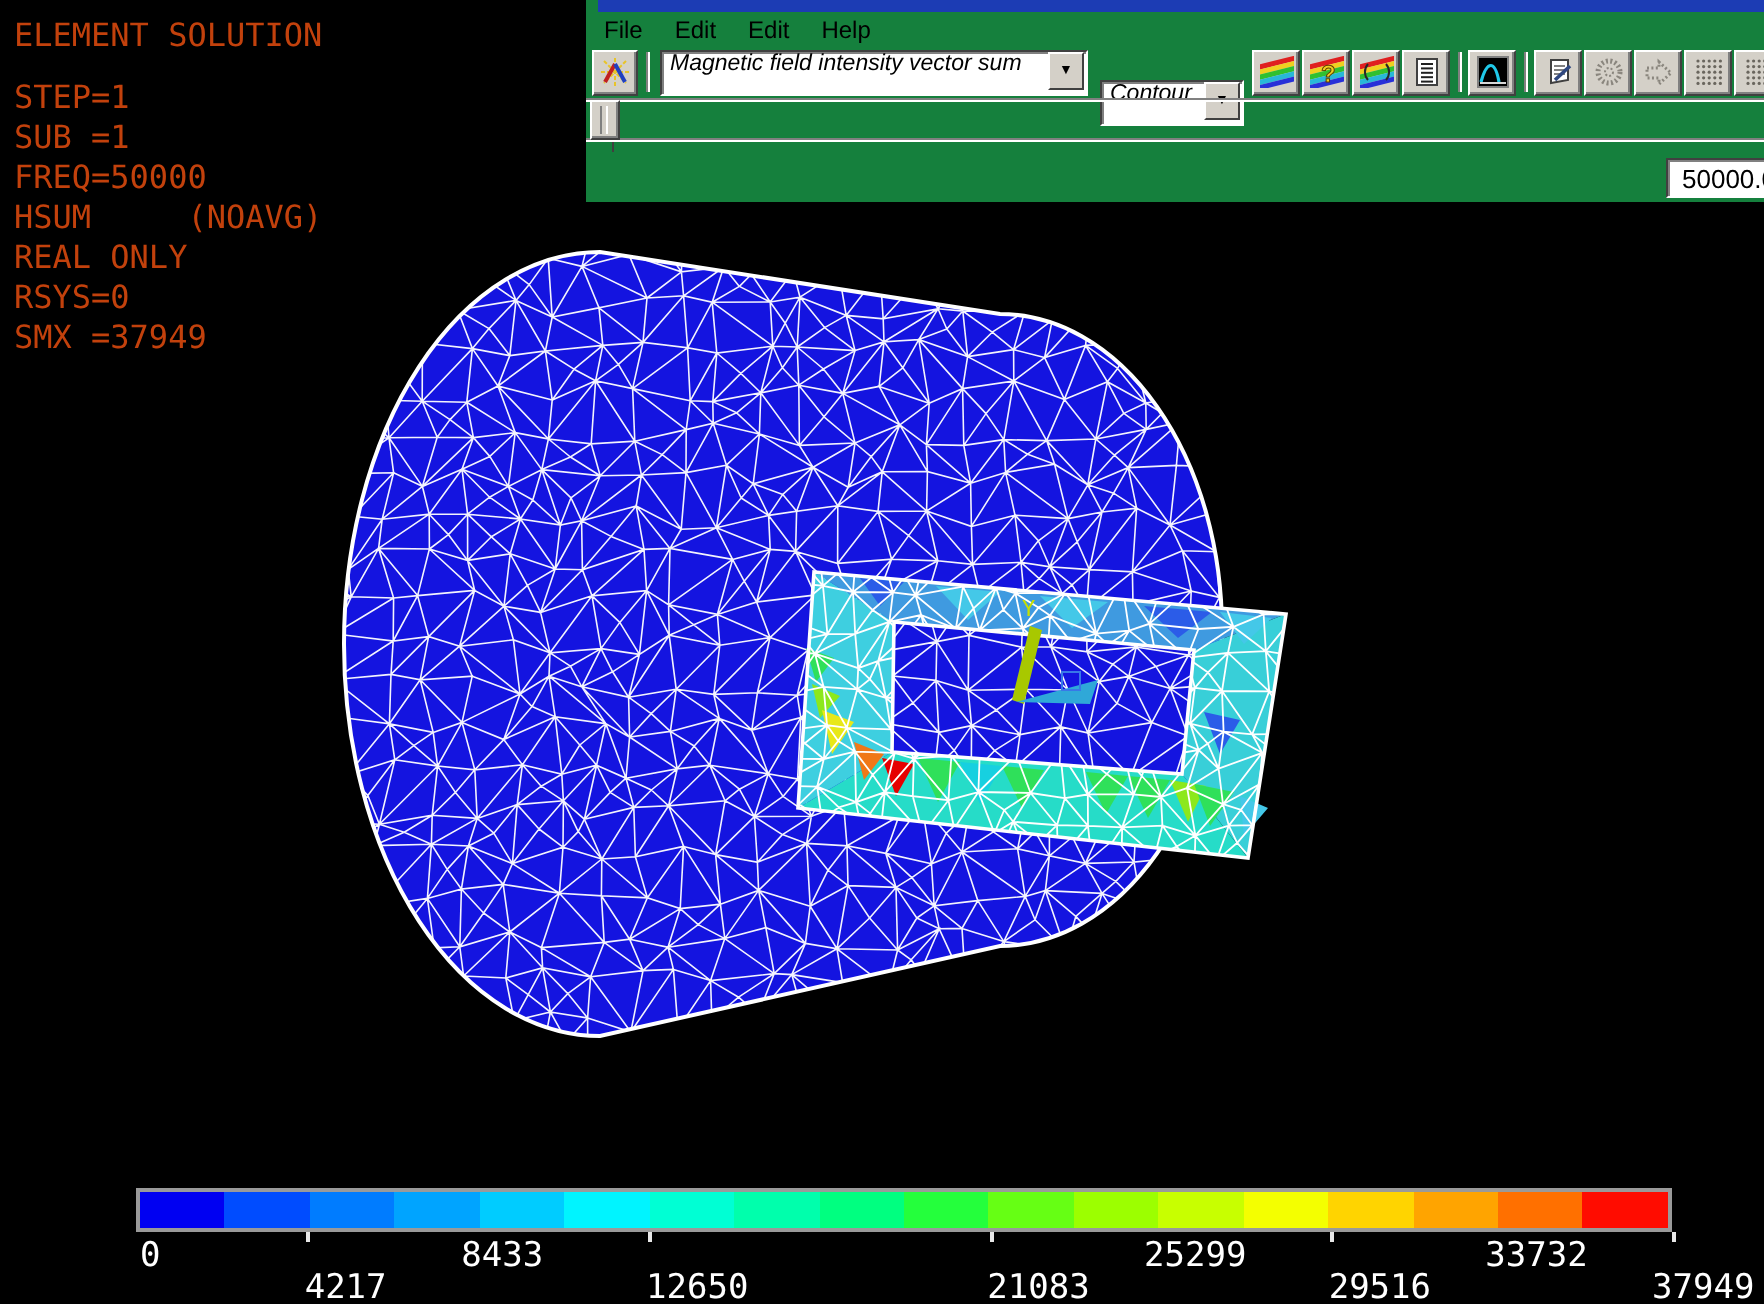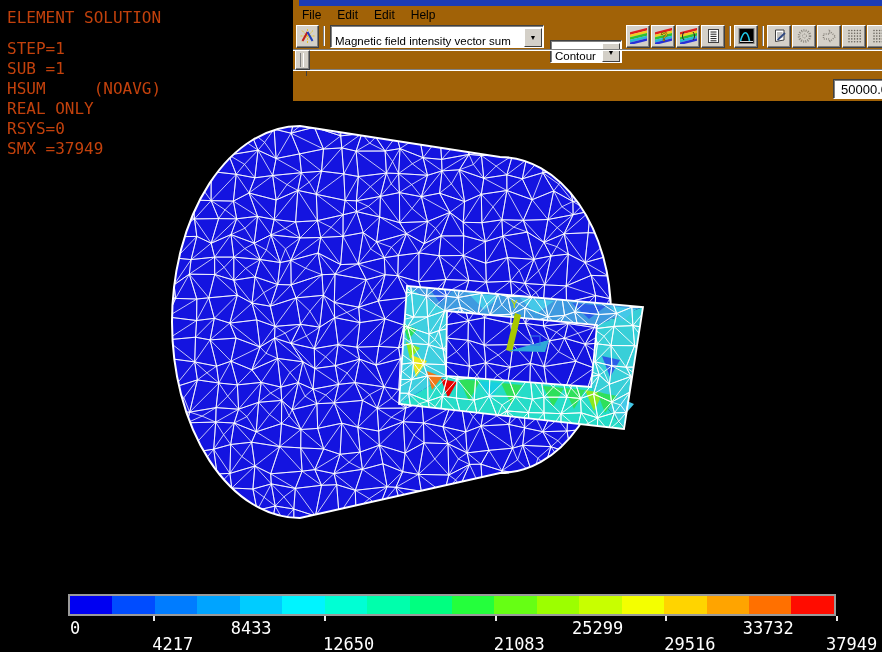--- a/index.html
+++ b/index.html
@@ -8,34 +8,34 @@
 
   
   #annotations{position:absolute;left:7px;top:8px;color:#c2410c;
     font-family:"DejaVu Sans Mono",monospace;font-size:16px;line-height:20px;white-space:pre;}
   #annotations .ann-line.first{margin-bottom:11px;}
 
   
   #model{position:absolute;left:0;top:0;}
 
   
-  #panel{position:absolute;left:293px;top:0;width:589px;height:101px;background:#a16207;
+  #panel{position:absolute;left:293px;top:0;width:589px;height:101px;background:#15803d;
          border-bottom:3px solid #000;overflow:hidden;}
   #titlestrip{position:absolute;left:6px;top:0;right:0;height:6px;}
   #menubar{position:absolute;left:1px;top:7px;height:16px;display:flex;}
   #menubar span{font-size:12px;color:#000;padding:1px 8px;cursor:default;}
   #toolrow{position:absolute;left:3px;top:24px;height:24px;display:flex;align-items:center;}
   .tbtn{width:24px;height:23px;background:#d4d0c8;border:1px solid;padding:0;
         border-color:#fff #404040 #404040 #fff;box-shadow:inset -1px -1px 0 #808080;
         display:flex;align-items:center;justify-content:center;margin-right:1px;}
   .tbtn.first{width:23px;}
   .tsep{width:0;height:20px;border-left:1px solid #808080;border-right:1px solid #fff;margin:0 3px;}
   .combo{height:21px;background:#fff;border:1px solid;border-color:#404040 #fff #fff #404040;
-         box-shadow:inset 1px 1px 0 #808080;display:flex;align-items:flex-end;
-         font-size:11.5px;position:relative;margin:0 4px 0 2px;}
+         box-shadow:inset 1px 1px 0 #808080;display:flex;align-items:flex-start;
+         font-size:11.5px;position:relative;margin:0 4px 0 2px;font-style:italic;}
   .combo .cval{padding-left:4px;white-space:nowrap;overflow:hidden;flex:1;}
   .combo .arrowbtn{width:16px;height:17px;margin:0 1px 0 0;background:#d4d0c8;border:1px solid;
          border-color:#fff #404040 #404040 #fff;display:flex;align-items:center;
          justify-content:center;font-size:7px;color:#000;flex:none;}
   #combo-result{width:212px;}
   #combo-style{width:70px;margin-top:30px;}
 
   
   #slider-track{position:absolute;left:0;right:0;top:49px;height:19px;
       border-top:1px solid #808080;border-bottom:1px solid #808080;
@@ -107,21 +107,21 @@
         <path d="M447,311 L597,325 L591,387 L446,376 Z" fill="none" stroke="#fff" stroke-width="1.8"></path>
       </g>
       <g>
         <text x="511" y="308" font-family="DejaVu Sans Mono,monospace" font-size="11" fill="#c8e000">Y</text>
         <polygon points="515,313 521,315 512,352 506,350" fill="#a8c800"></polygon>
         <polygon points="508,351 549,340 545,352" fill="#2fa8d8"></polygon>
         <rect x="531" y="336" width="9" height="9" fill="none" stroke="#3878e8"></rect>
       </g>
     </svg>
 
-  <div id="annotations"><div class="ann-line first">ELEMENT SOLUTION</div><div class="ann-line">STEP=1</div><div class="ann-line">SUB =1</div><div class="ann-line">HSUM     (NOAVG)</div><div class="ann-line">REAL ONLY</div><div class="ann-line">RSYS=0</div><div class="ann-line">SMX =37949</div></div>
+  <div id="annotations"><div class="ann-line first">ELEMENT SOLUTION</div><div class="ann-line">STEP=1</div><div class="ann-line">SUB =1</div><div class="ann-line">FREQ=50000</div><div class="ann-line">HSUM     (NOAVG)</div><div class="ann-line">REAL ONLY</div><div class="ann-line">RSYS=0</div><div class="ann-line">SMX =37949</div></div>
 
   <div id="panel">
     <div id="titlestrip" style="background: rgb(28, 60, 180);"></div>
     <div id="menubar">
         <span>File</span>
         <span>Edit</span>
         <span>Edit</span>
         <span>Help</span>
       </div>
     <div id="toolrow">

